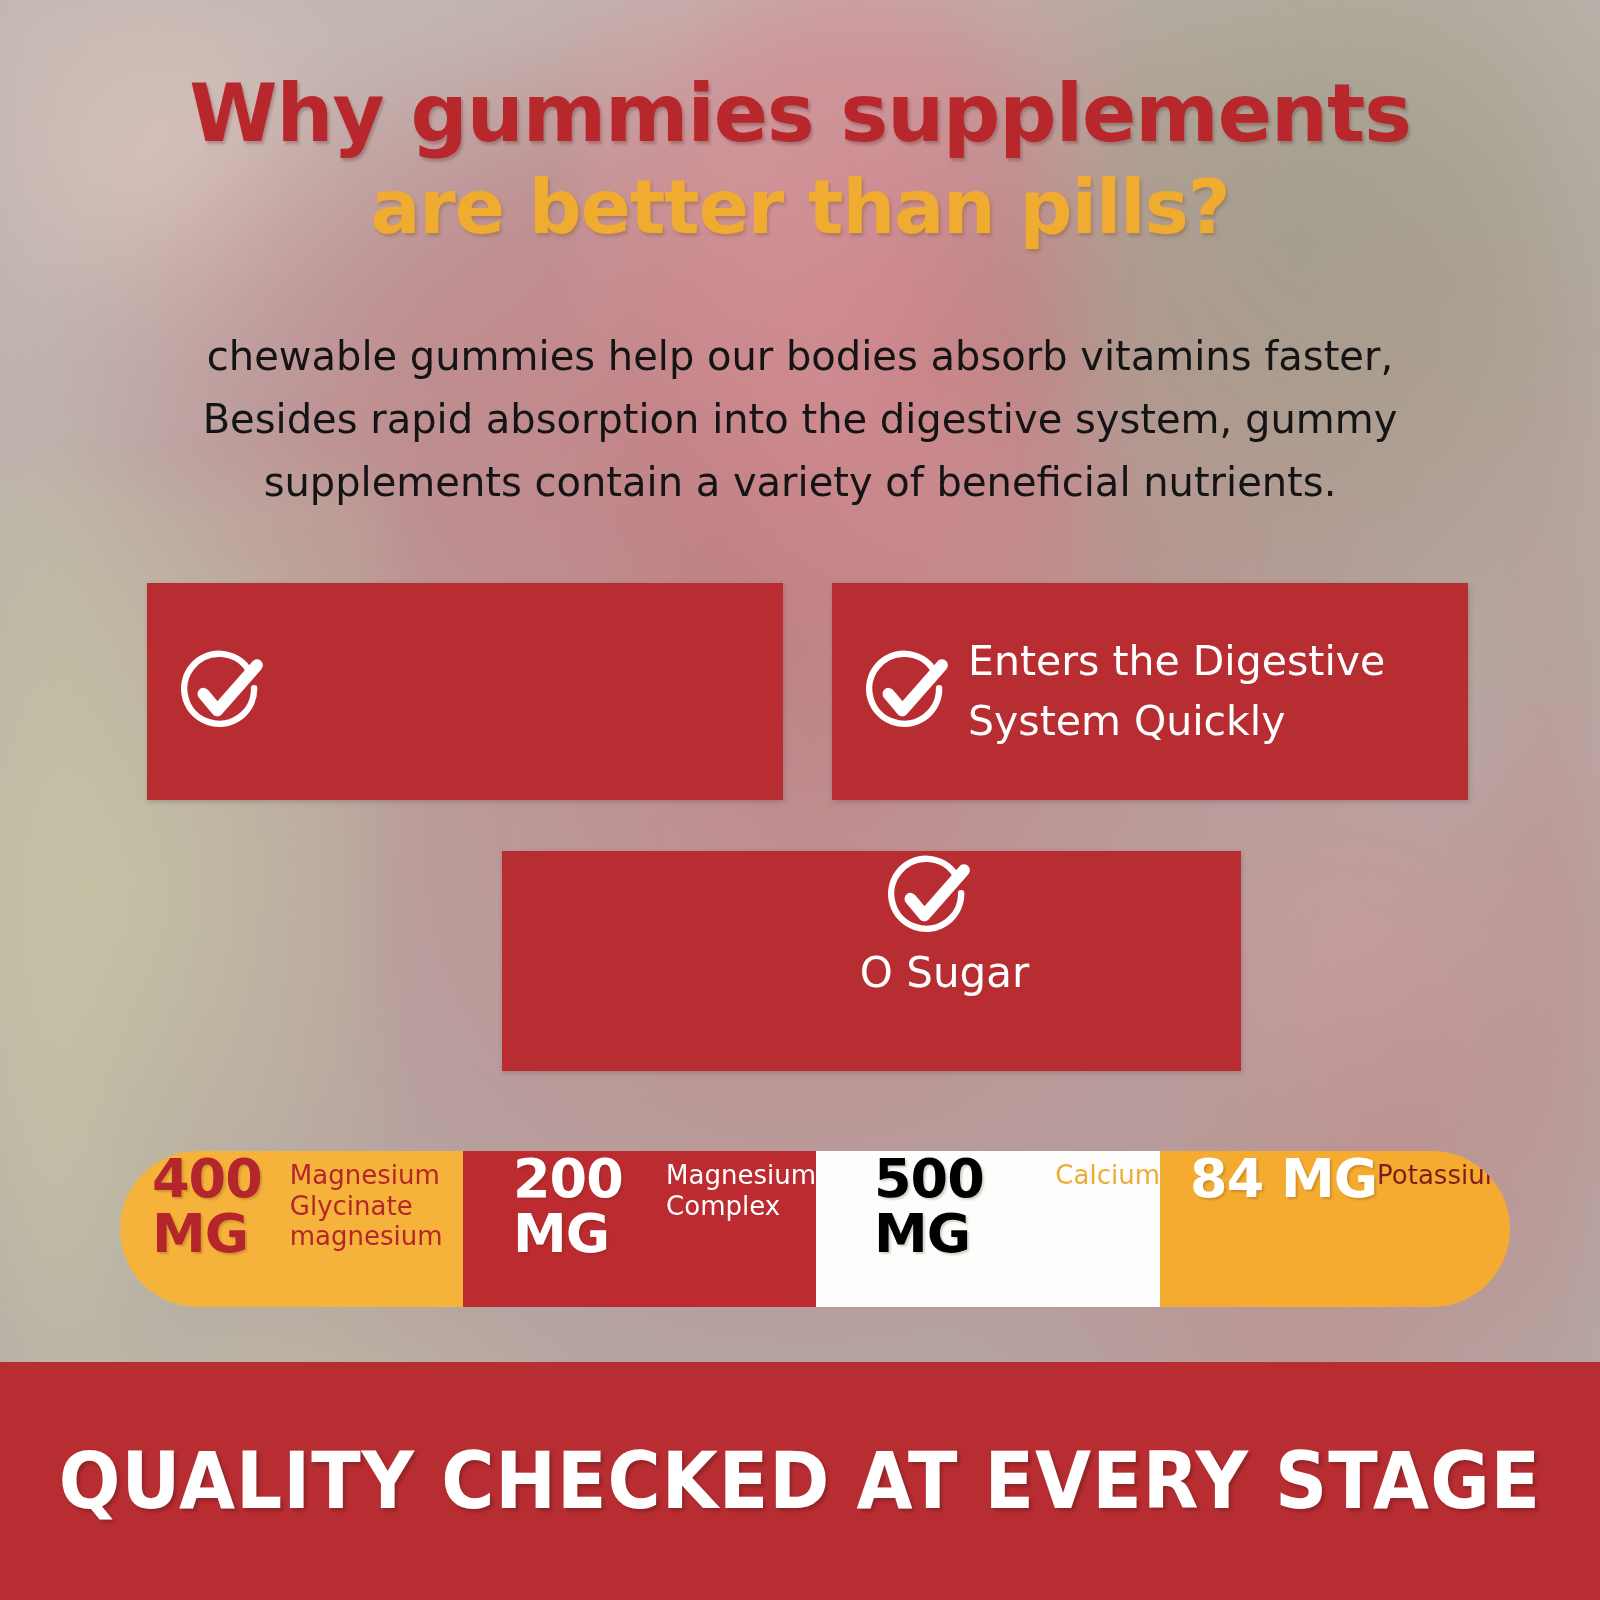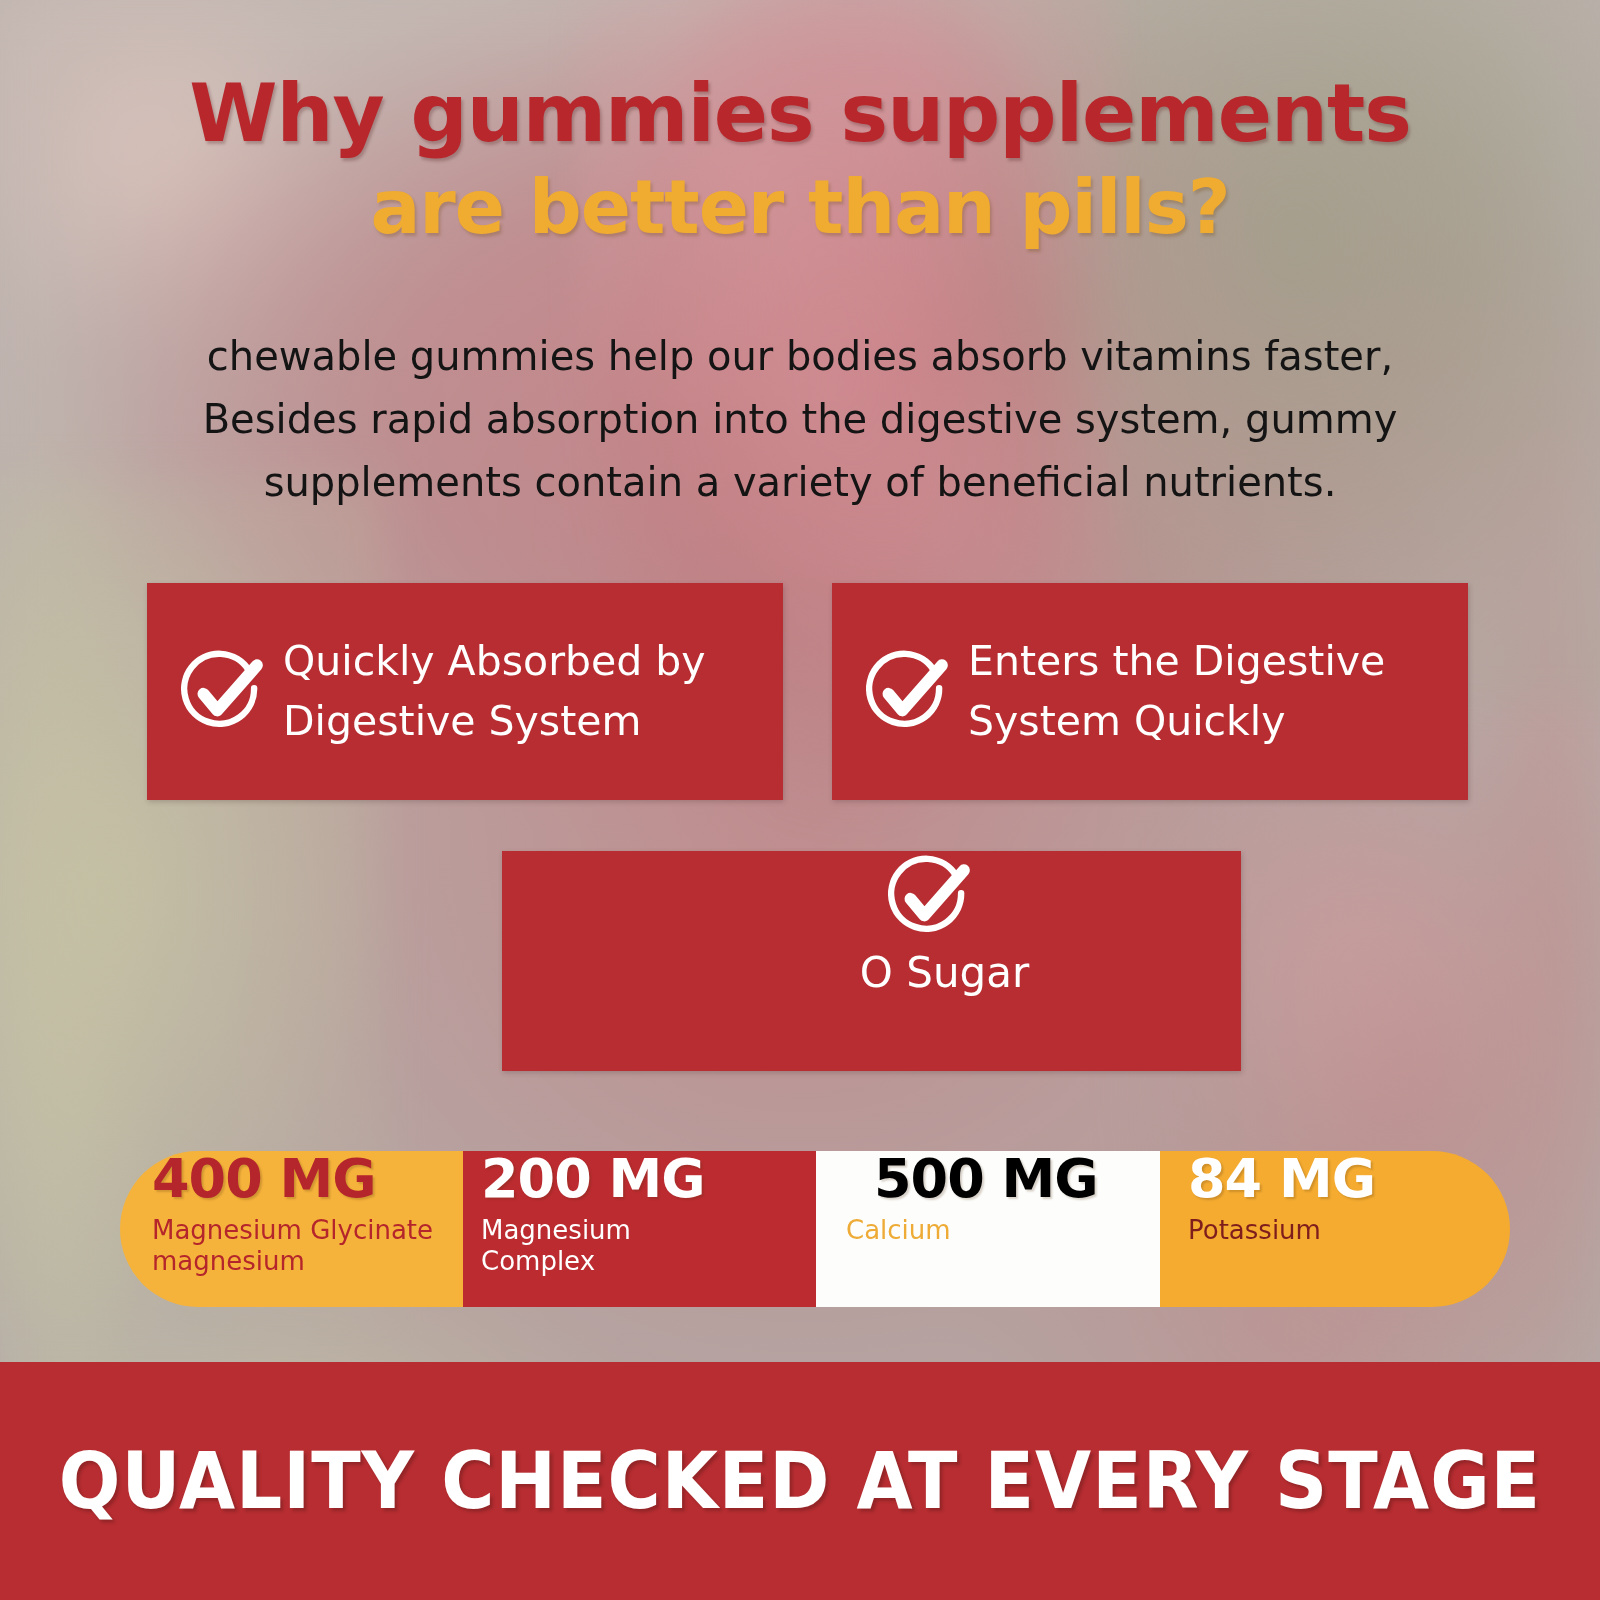--- a/index.html
+++ b/index.html
@@ -177,26 +177,25 @@
     left: 120px;
     top: 1151px;
     width: 1390px;
     height: 156px;
     display: flex;
     border-radius: 78px;
     overflow: hidden;
   }
   .dose-seg {
     display: flex;
-    flex-direction: column;
-    justify-content: flex-start;
+    justify-content: flex-end;
     box-sizing: border-box;
   }
   .dose-seg.s1 { width: 343px; background: #f6b33b; padding-left: 32px; }
-  .dose-seg.s2 { width: 353px; background: #bc2b30; padding-left: 18px; }
+  .dose-seg.s2 { width: 353px; background: #bc2b30; padding-left: 50px; }
   .dose-seg.s3 { width: 344px; background: #fdfdfb; padding-left: 30px; }
   .dose-seg.s4 { width: 350px; background: #f4ab30; padding-left: 28px; }
 
   .dose-amount {
     font-family: "DejaVu Sans", sans-serif;
     font-weight: bold;
     font-size: 54px;
     line-height: 1.02;
     letter-spacing: -1px;
     text-shadow: 2px 2px 2px rgba(80,50,20,0.22);
@@ -268,24 +267,20 @@
       <span>supplements contain a variety of beneficial nutrients.</span>
     </div>
 
     <div class="card card-1">
       <div class="check-icon">
         <svg viewBox="0 0 100 100" aria-hidden="true">
           <path d="M80 26 A38 38 0 1 0 86 46" fill="none" stroke="#ffffff" stroke-width="7" stroke-linecap="round"></path>
           <path d="M31 52 L46 70 L89 21" fill="none" stroke="#ffffff" stroke-width="13" stroke-linecap="round" stroke-linejoin="round"></path>
         </svg>
       </div>
-      <div class="card-text">
-        <span>Quickly Absorbed by</span>
-        <span>Digestive System</span>
-      </div>
     </div>
 
     <div class="card card-2">
       <div class="check-icon">
         <svg viewBox="0 0 100 100" aria-hidden="true">
           <path d="M80 26 A38 38 0 1 0 86 46" fill="none" stroke="#ffffff" stroke-width="7" stroke-linecap="round"></path>
           <path d="M31 52 L46 70 L89 21" fill="none" stroke="#ffffff" stroke-width="13" stroke-linecap="round" stroke-linejoin="round"></path>
         </svg>
       </div>
       <div class="card-text">

